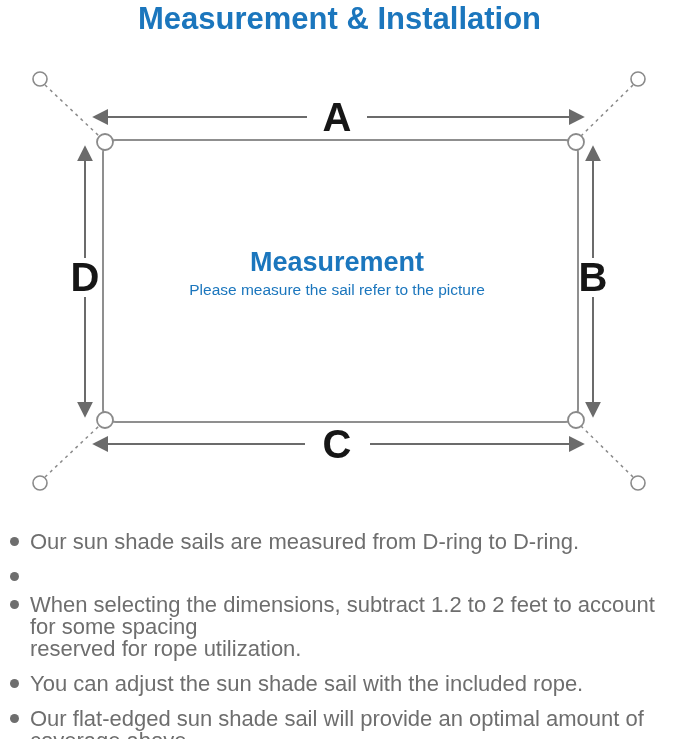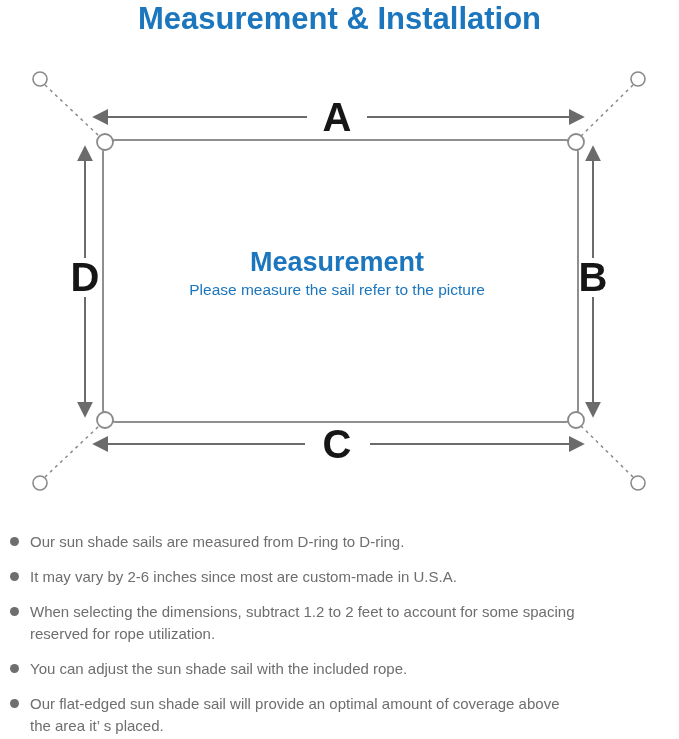--- a/index.html
+++ b/index.html
@@ -45,21 +45,21 @@
     margin-bottom: 13px;
   }
   .note .dot {
     flex: 0 0 auto;
     width: 9px; height: 9px;
     margin-top: 6px;
     border-radius: 50%;
     background: #6e6e6e;
   }
   .note .note-text {
-    font-size: 15px;
+    font-size: 22px;
     line-height: 22px;
     color: #6e6e6e;
     white-space: pre-line;
   }
 </style>
 </head>
 <body>
 
 <div class="canvas">
 
@@ -121,21 +121,20 @@
     <text x="337" y="295" text-anchor="middle" fill="#1b76bd" font-family="Liberation Sans, sans-serif" font-size="15.5">Please measure the sail refer to the picture</text>
   </svg>
 
   <div class="notes">
     <div class="note">
       <span class="dot"></span>
       <span class="note-text">Our sun shade sails are measured from D-ring to D-ring.</span>
     </div>
     <div class="note">
       <span class="dot"></span>
-      <span class="note-text">It may vary by 2-6 inches since most are custom-made in U.S.A.</span>
     </div>
     <div class="note">
       <span class="dot"></span>
       <span class="note-text">When selecting the dimensions, subtract 1.2 to 2 feet to account for some spacing
 reserved for rope utilization.</span>
     </div>
     <div class="note">
       <span class="dot"></span>
       <span class="note-text">You can adjust the sun shade sail with the included rope.</span>
     </div>

